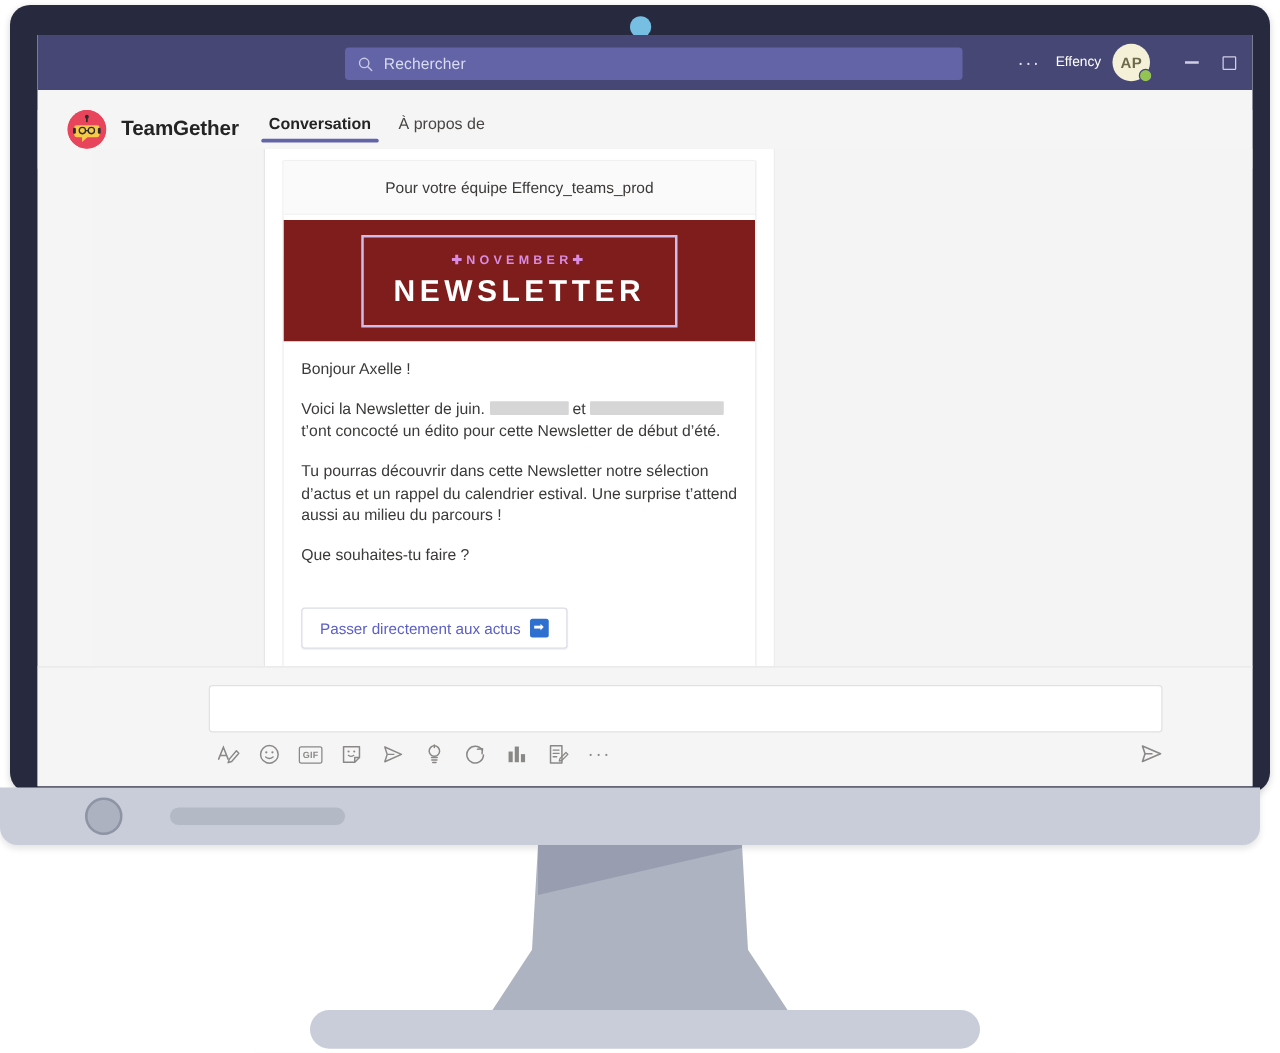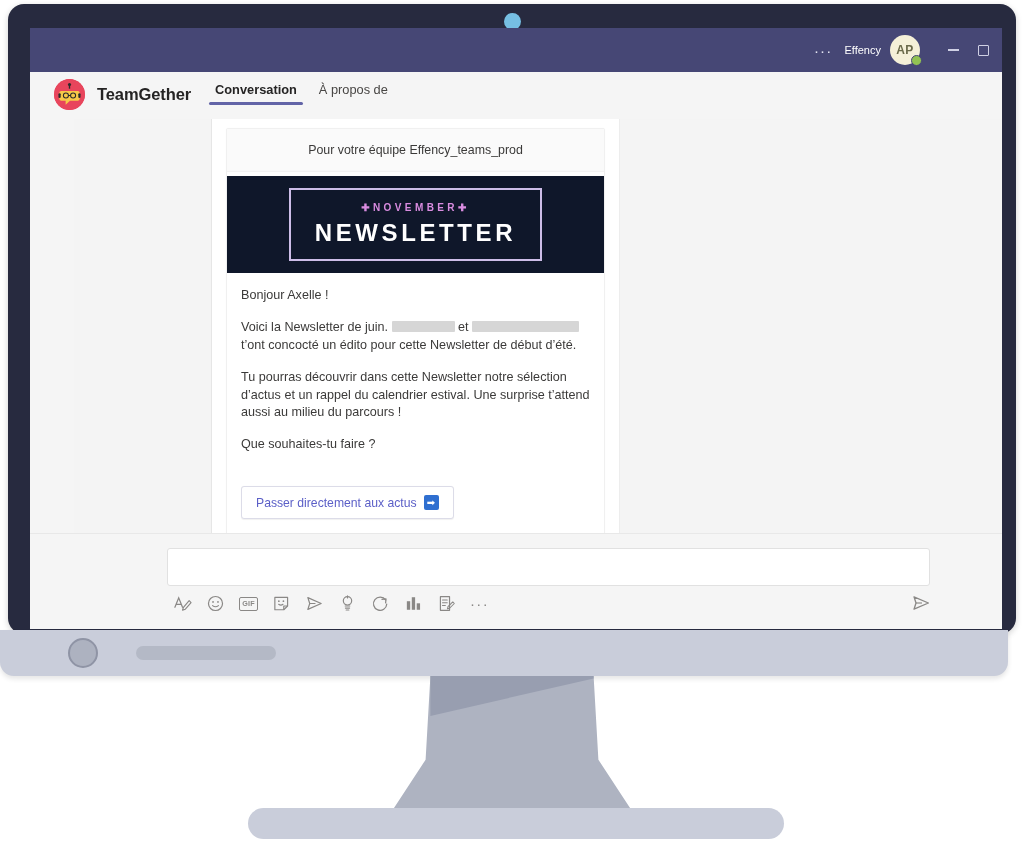--- a/index.html
+++ b/index.html
@@ -212,26 +212,26 @@
     height: 11px;
     border: 1.6px solid #cfd0e4;
     border-radius: 1px;
     box-sizing: border-box;
   }
 
   
   #app-bar {
     position: absolute;
     left: 0;
-    top: 44px;
+    top: 60px;
     right: 0;
     height: 47px;
     background: #f5f5f5;
     display: flex;
-    align-items: flex-end;
+    align-items: flex-start;
     padding-left: 24px;
     box-sizing: border-box;
   }
   #app-identity {
     display: flex;
     align-items: center;
     padding-bottom: 9px;
   }
   #app-logo {
     width: 31px;
@@ -309,21 +309,21 @@
   }
   #team-banner {
     background: #fafafa;
     text-align: center;
     padding: 14px 10px;
     font-size: 12.4px;
     color: #3b3a39;
     border-bottom: 1px solid #f3f3f3;
   }
   #newsletter-hero {
-    background: #0f172a;
+    background: #7f1d1d;
     margin: 4px 0 0 0;
     padding: 32px 12px;
     text-align: center;
     height: 97px;
     box-sizing: border-box;
     display: flex;
     align-items: center;
     justify-content: center;
   }
   #hero-box {
@@ -458,20 +458,27 @@
 <body>
 
 <div id="monitor-frame">
 
   <div id="webcam-dot"></div>
 
   <div id="screen-area">
 
     <div id="teams-titlebar">
 
+      <div id="search-box">
+        <svg class="mag" viewBox="0 0 16 16">
+          <circle cx="6.6" cy="6.6" r="4.6" fill="none" stroke="#d9dbf0" stroke-width="1.4"></circle>
+          <line x1="10" y1="10" x2="14" y2="14" stroke="#d9dbf0" stroke-width="1.4" stroke-linecap="round"></line>
+        </svg>
+        <span id="search-placeholder">Rechercher</span>
+      </div>
 
       <div id="titlebar-right">
         <span class="tb-ellipsis">···</span>
         <span id="tb-account-name">Effency</span>
         <span id="avatar-wrap">
           <span id="avatar">AP</span>
           <span id="presence-badge"></span>
         </span>
         <span class="win-btn">
           <span class="win-dash"></span>

